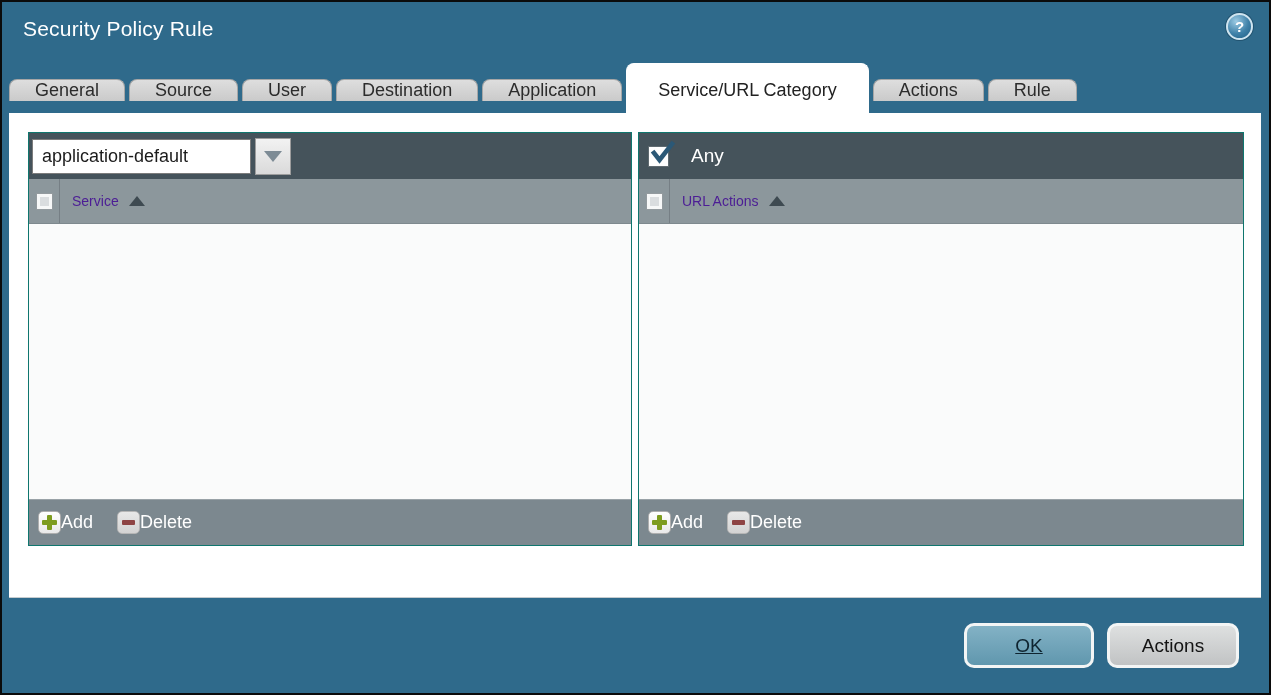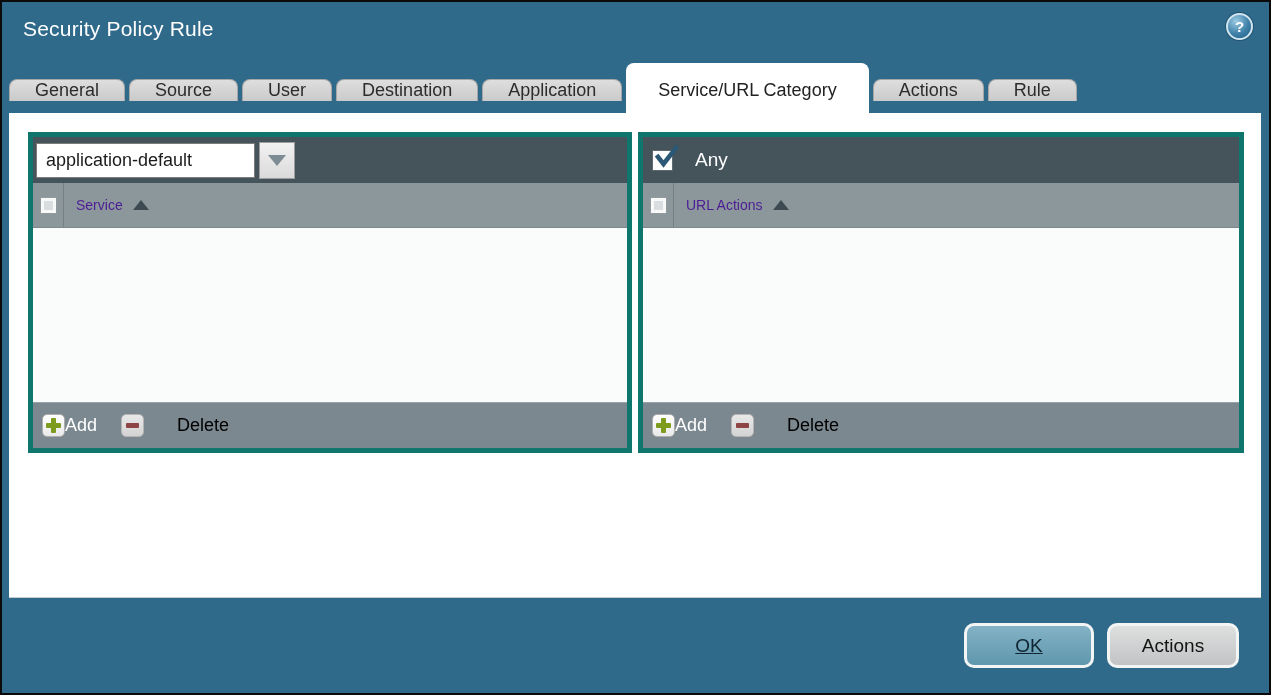--- a/index.html
+++ b/index.html
@@ -51,22 +51,22 @@
 
   
   .content {
     position: absolute; left: 7px; top: 111px;
     width: 1252px; height: 485px;
     background: #ffffff;
     border-bottom: 1px solid #c6cccf;
   }
 
   .panel {
-    position: absolute; top: 19px; height: 321px;
-    border: 5px solid #0f766e;
+    position: absolute; top: 19px; height: 414px;
+    border: 1px solid #0f766e;
     display: flex; flex-direction: column;
     background: #fbfcfc;
     justify-content: center;
   }
   .panel.left  { left: 19px;  width: 604px; }
   .panel.right { left: 629px; width: 606px; }
 
   .ptoolbar {
     height: 46px; flex: 0 0 46px;
     background: #45535b;
@@ -146,21 +146,21 @@
     border-radius: 5px;
     background: linear-gradient(180deg, #ffffff, #e9e9e9);
     border: 1px solid #aeaeae;
   }
   .icon-box.dim { background: linear-gradient(180deg, #e8e8e8, #d3d3d3); border-color: #b6b6b6; }
   .bar { position: absolute; background: #7d9c1e; border-radius: 1px; }
   .bar.h { left: 3px; top: 8px; width: 15px; height: 5px; }
   .bar.v { left: 8px; top: 3px; width: 5px; height: 15px; }
   .bar.minus { left: 4px; top: 8px; width: 13px; height: 5px; background: #8e4444; }
   .tool .lbl { color: #ffffff; }
-  .tool.disabled .lbl { color: #000000; margin-left: 33px; }
+  .tool.disabled .lbl { color: #ffffff; }
   .tool.disabled { cursor: default; }
 
   
   .actionbar {
     position: absolute; right: 30px; bottom: 25px;
     display: flex; gap: 13px;
   }
   .actionbar button {
     width: 130px; height: 45px;
     border-radius: 10px;

